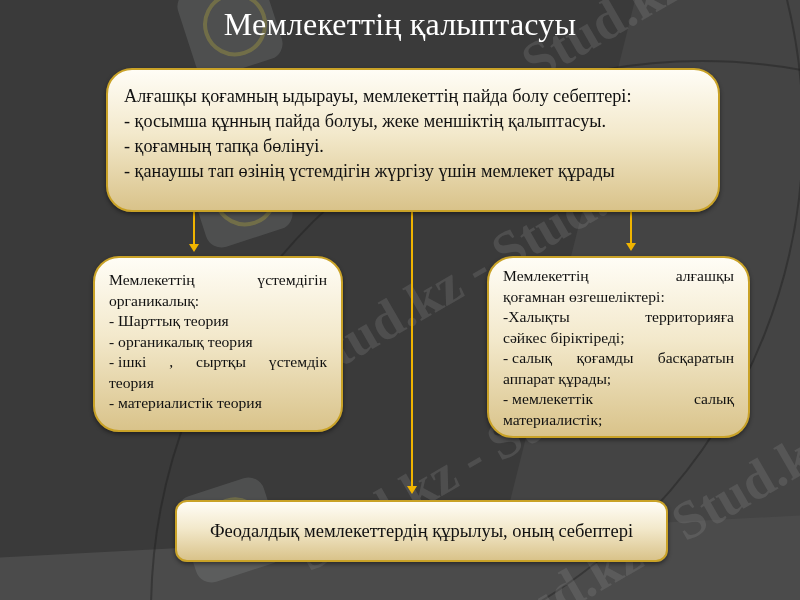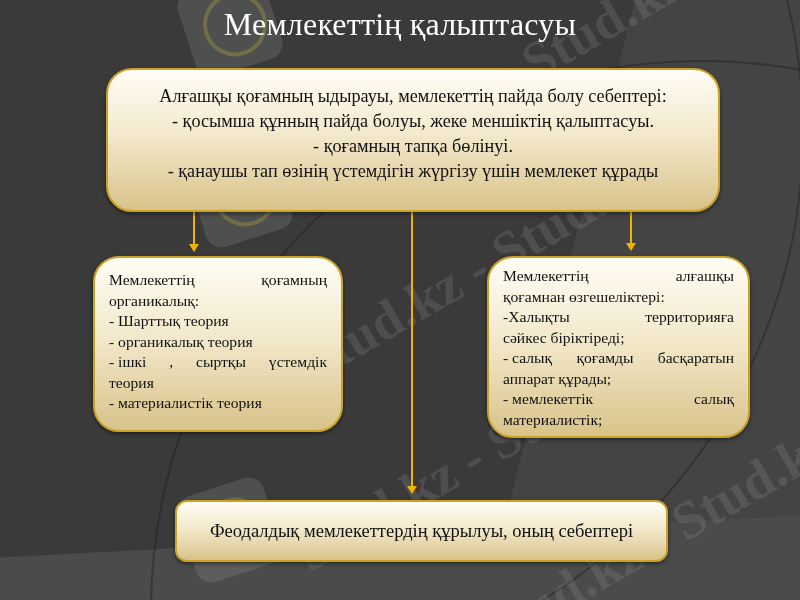--- a/index.html
+++ b/index.html
@@ -41,21 +41,21 @@
     color: #ffffff; font-size: 32px; letter-spacing: 0.2px;
   }
   .box {
     position: absolute; box-sizing: border-box;
     background: linear-gradient(180deg, #fffdf6 0%, #f3e9cc 45%, #d9c38a 100%);
     border: 2px solid #c9a227;
     border-radius: 26px;
     color: #111; font-size: 17.5px; line-height: 1.35;
     box-shadow: 0 2px 4px rgba(0,0,0,0.45);
   }
-  .box-top { left: 106px; top: 68px; width: 614px; height: 144px; padding: 14px 28px; font-size: 18.2px; line-height: 25px; text-align: center; }
+  .box-top { left: 106px; top: 68px; width: 614px; height: 144px; padding: 14px 16px; font-size: 18.2px; line-height: 25px; }
   .box-left { left: 93px; top: 256px; width: 250px; height: 176px; padding: 12px 14px; font-size: 15.6px; line-height: 20.5px; text-align: justify; }
   .box-right { left: 487px; top: 256px; width: 263px; height: 182px; padding: 8px 14px; font-size: 15.6px; line-height: 20.5px; text-align: justify; }
   .box-bottom { left: 175px; top: 500px; width: 493px; height: 62px; border-radius: 12px; display: flex; align-items: center; justify-content: center; font-size: 18.5px; }
   .line { display: block; }
   .justify-line { display: flex; justify-content: space-between; }
   .connector {
     position: absolute; width: 2px; background: #f0b400;
   }
   .arrowhead {
     position: absolute; width: 0; height: 0;
@@ -94,21 +94,21 @@
 <div class="box box-top">
   <span class="line">Алғашқы қоғамның ыдырауы, мемлекеттің пайда болу себептері:</span>
   <span class="line">- қосымша құнның пайда болуы, жеке меншіктің қалыптасуы.</span>
   <span class="line">- қоғамның тапқа бөлінуі.</span>
   <span class="line">- қанаушы тап өзінің үстемдігін жүргізу үшін мемлекет құрады</span>
 </div>
 
 <div class="box box-left">
   <span class="justify-line">
     <span>Мемлекеттің</span>
-    <span>қоғамның</span>
+    <span>үстемдігін</span>
   </span>
   <span class="line">органикалық:</span>
   <span class="line">- Шарттық теория</span>
   <span class="line">- органикалық теория</span>
   <span class="justify-line">
     <span>- ішкі</span>
     <span>,</span>
     <span>сыртқы</span>
     <span>үстемдік</span>
   </span>

